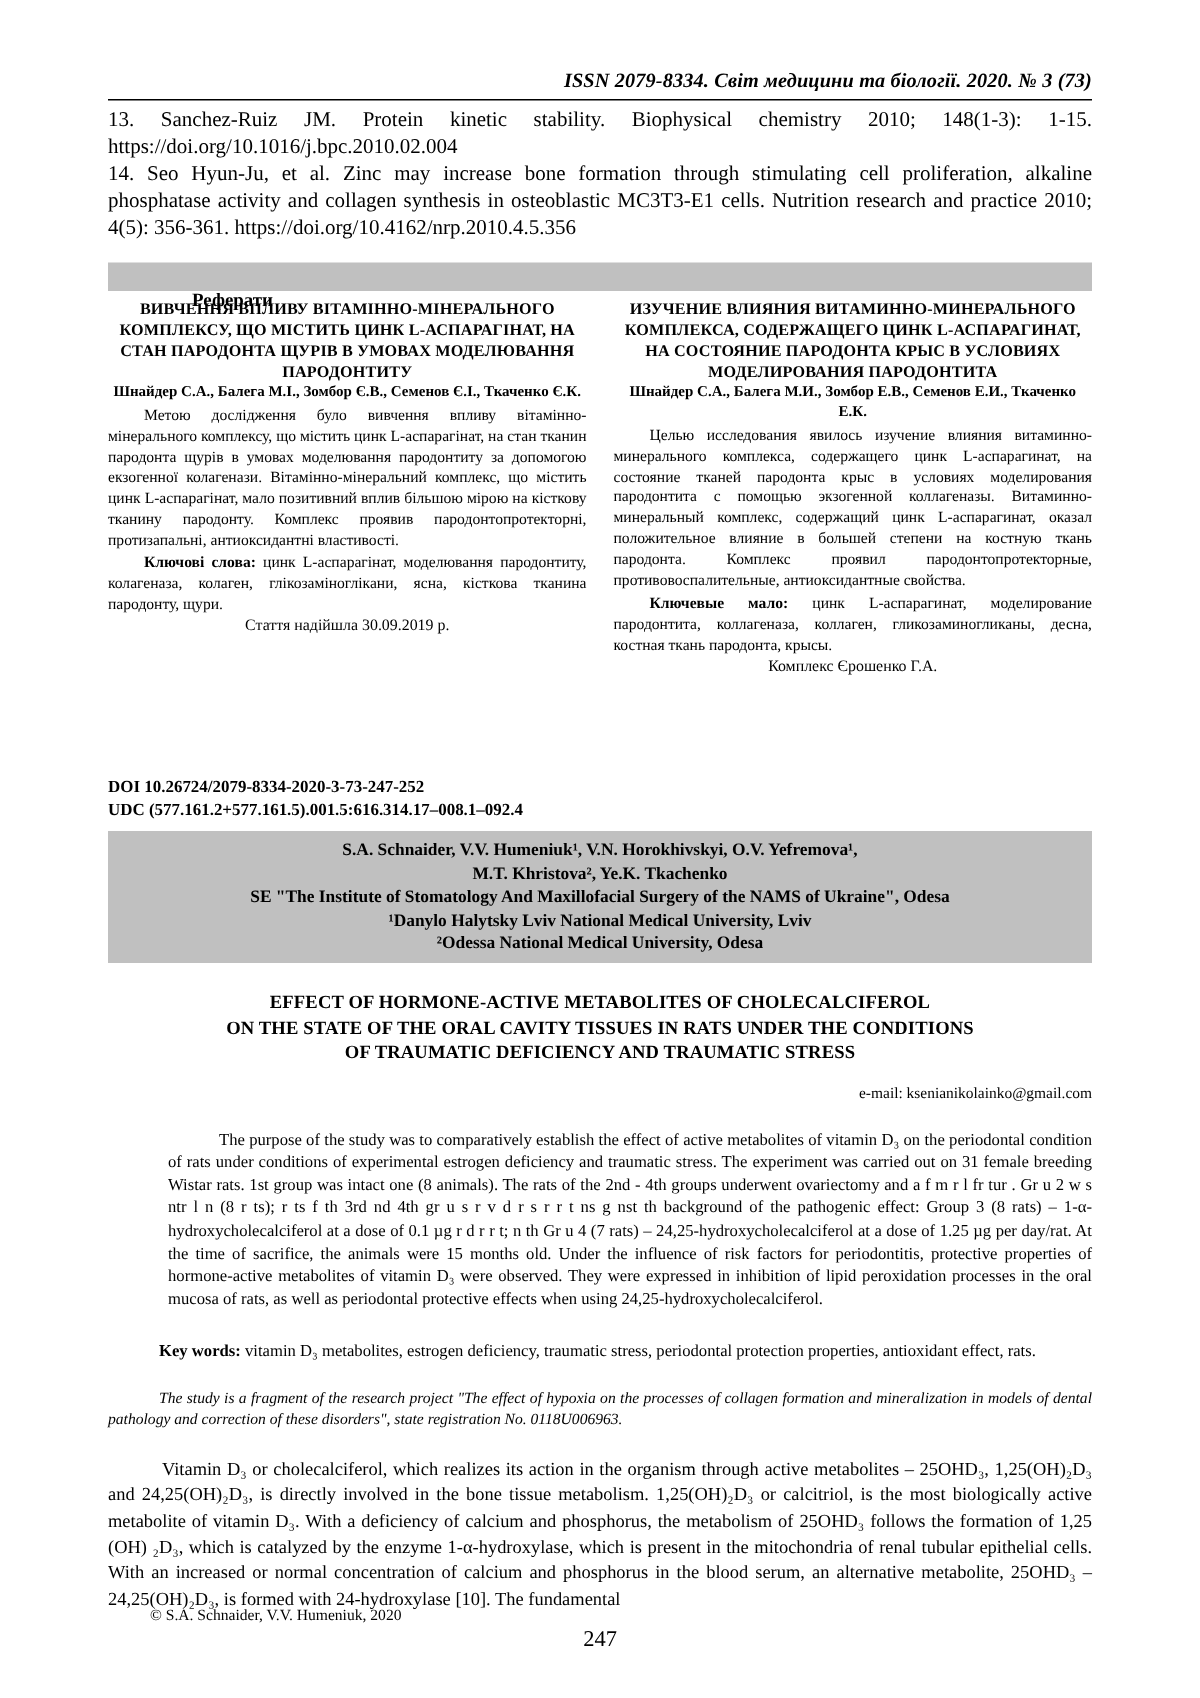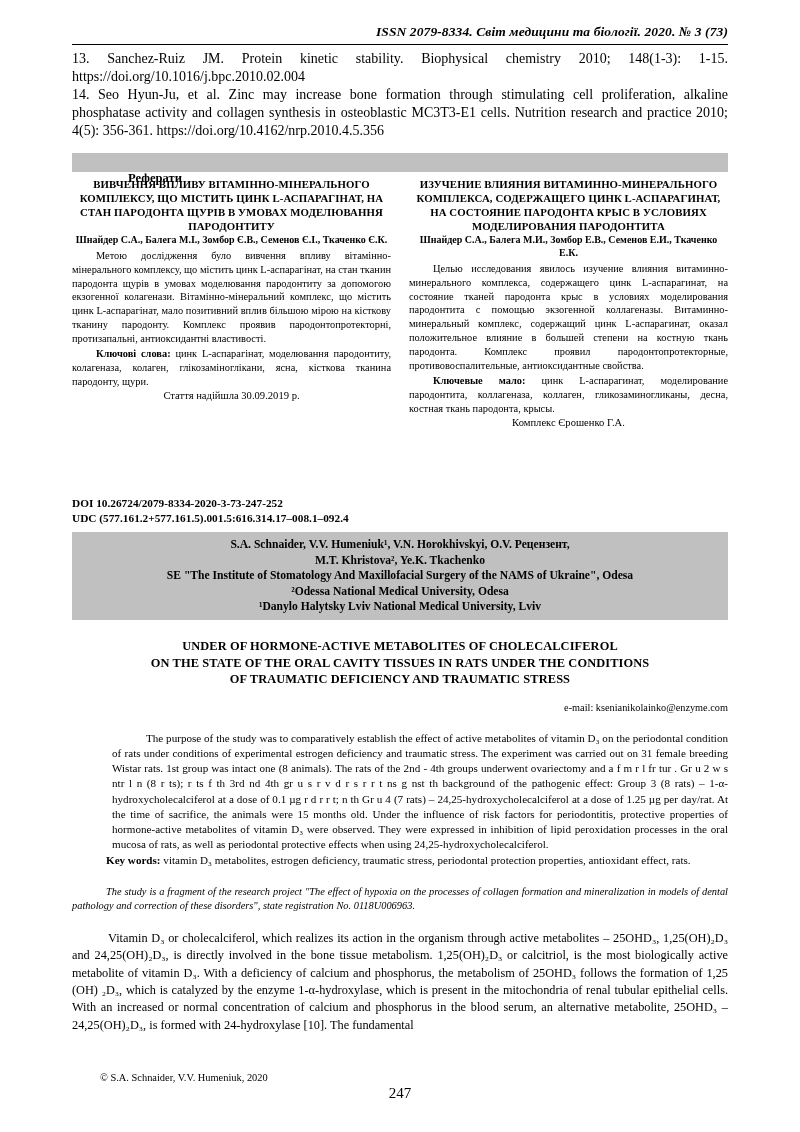--- a/index.html
+++ b/index.html
@@ -18,21 +18,21 @@
     height: 1132px;
     margin: 0 auto;
     background: #ffffff;
     box-sizing: border-box;
     padding: 0 72px;
     overflow: hidden;
   }
 
   
   .running-head {
-    padding-top: 24px;
+    padding-top: 46px;
     text-align: right;
     font-style: italic;
     font-weight: bold;
     font-size: 13.5px;
     letter-spacing: 0.1px;
   }
   .rule {
     border: 0;
     border-top: 1.4px solid #000;
     margin: 4px 0 5px 0;
@@ -147,21 +147,21 @@
     font-size: 11.1px;
     line-height: 1.37;
     margin-top: 18px;
     text-indent: 34px;
     margin-left: 40px;
   }
   .en-keys {
     text-align: justify;
     font-size: 11.1px;
     line-height: 1.37;
-    margin-top: 1px;
+    margin-top: 20px;
     text-indent: 34px;
   }
   .en-keys b { font-weight: bold; }
 
   .project-note {
     text-align: justify;
     font-style: italic;
     font-size: 10.4px;
     line-height: 1.40;
     margin-top: 16px;
@@ -236,34 +236,34 @@
     </div>
 
   </div>
 
   <div class="ids">
     <div>DOI 10.26724/2079-8334-2020-3-73-247-252</div>
     <div>UDC (577.161.2+577.161.5).001.5:616.314.17–008.1–092.4</div>
   </div>
 
   <div class="author-band">
-    <div>S.A. Schnaider, V.V. Humeniuk¹, V.N. Horokhivskyi, O.V. Рецензент,</div>
+    <div>S.A. Schnaider, V.V. Humeniuk¹, V.N. Horokhivskyi, O.V. Yefremova¹,</div>
     <div>M.T. Khristova², Ye.K. Tkachenko</div>
     <div>SE "The Institute of Stomatology And Maxillofacial Surgery of the NAMS of Ukraine", Odesa</div>
+    <div>¹Danylo Halytsky Lviv National Medical University, Lviv</div>
     <div>²Odessa National Medical University, Odesa</div>
-    <div>¹Danylo Halytsky Lviv National Medical University, Lviv</div>
   </div>
 
   <div class="en-title">
-    <div>UNDER OF HORMONE-ACTIVE METABOLITES OF CHOLECALCIFEROL</div>
+    <div>EFFECT OF HORMONE-ACTIVE METABOLITES OF CHOLECALCIFEROL</div>
     <div>ON THE STATE OF THE ORAL CAVITY TISSUES IN RATS UNDER THE CONDITIONS</div>
     <div>OF TRAUMATIC DEFICIENCY AND TRAUMATIC STRESS</div>
   </div>
 
-  <div class="email">e-mail: ksenianikolainko@enzyme.com</div>
+  <div class="email">e-mail: ksenianikolainko@gmail.com</div>
 
   <div class="en-abs">The purpose of the study was to comparatively establish the effect of active metabolites of vitamin D₃ on the periodontal condition of rats under conditions of experimental estrogen deficiency and traumatic stress. The experiment was carried out on 31 female breeding Wistar rats. 1st group was intact one (8 animals). The rats of the 2nd - 4th groups underwent ovariectomy and a f m r l fr tur . Gr u  2 w s  ntr l  n  (8 r ts); r ts  f th  3rd  nd 4th gr u s r   v d  r  s  r   r t  ns  g  nst th  background of the pathogenic effect: Group 3 (8 rats) – 1-α-hydroxycholecalciferol at a dose of 0.1 µg   r d    r r t;  n th Gr u  4 (7 rats) – 24,25-hydroxycholecalciferol at a dose of 1.25 µg per day/rat. At the time of sacrifice, the animals were 15 months old. Under the influence of risk factors for periodontitis, protective properties of hormone-active metabolites of vitamin D₃ were observed. They were expressed in inhibition of lipid peroxidation processes in the oral mucosa of rats, as well as periodontal protective effects when using 24,25-hydroxycholecalciferol.</div>
 
   <div class="en-keys">
     <b>Key words:</b>
     <span>vitamin D₃ metabolites, estrogen deficiency, traumatic stress, periodontal protection properties, antioxidant effect, rats.</span>
   </div>
 
   <div class="project-note">The study is a fragment of the research project "The effect of hypoxia on the processes of collagen formation and mineralization in models of dental pathology and correction of these disorders", state registration No. 0118U006963.</div>
 

